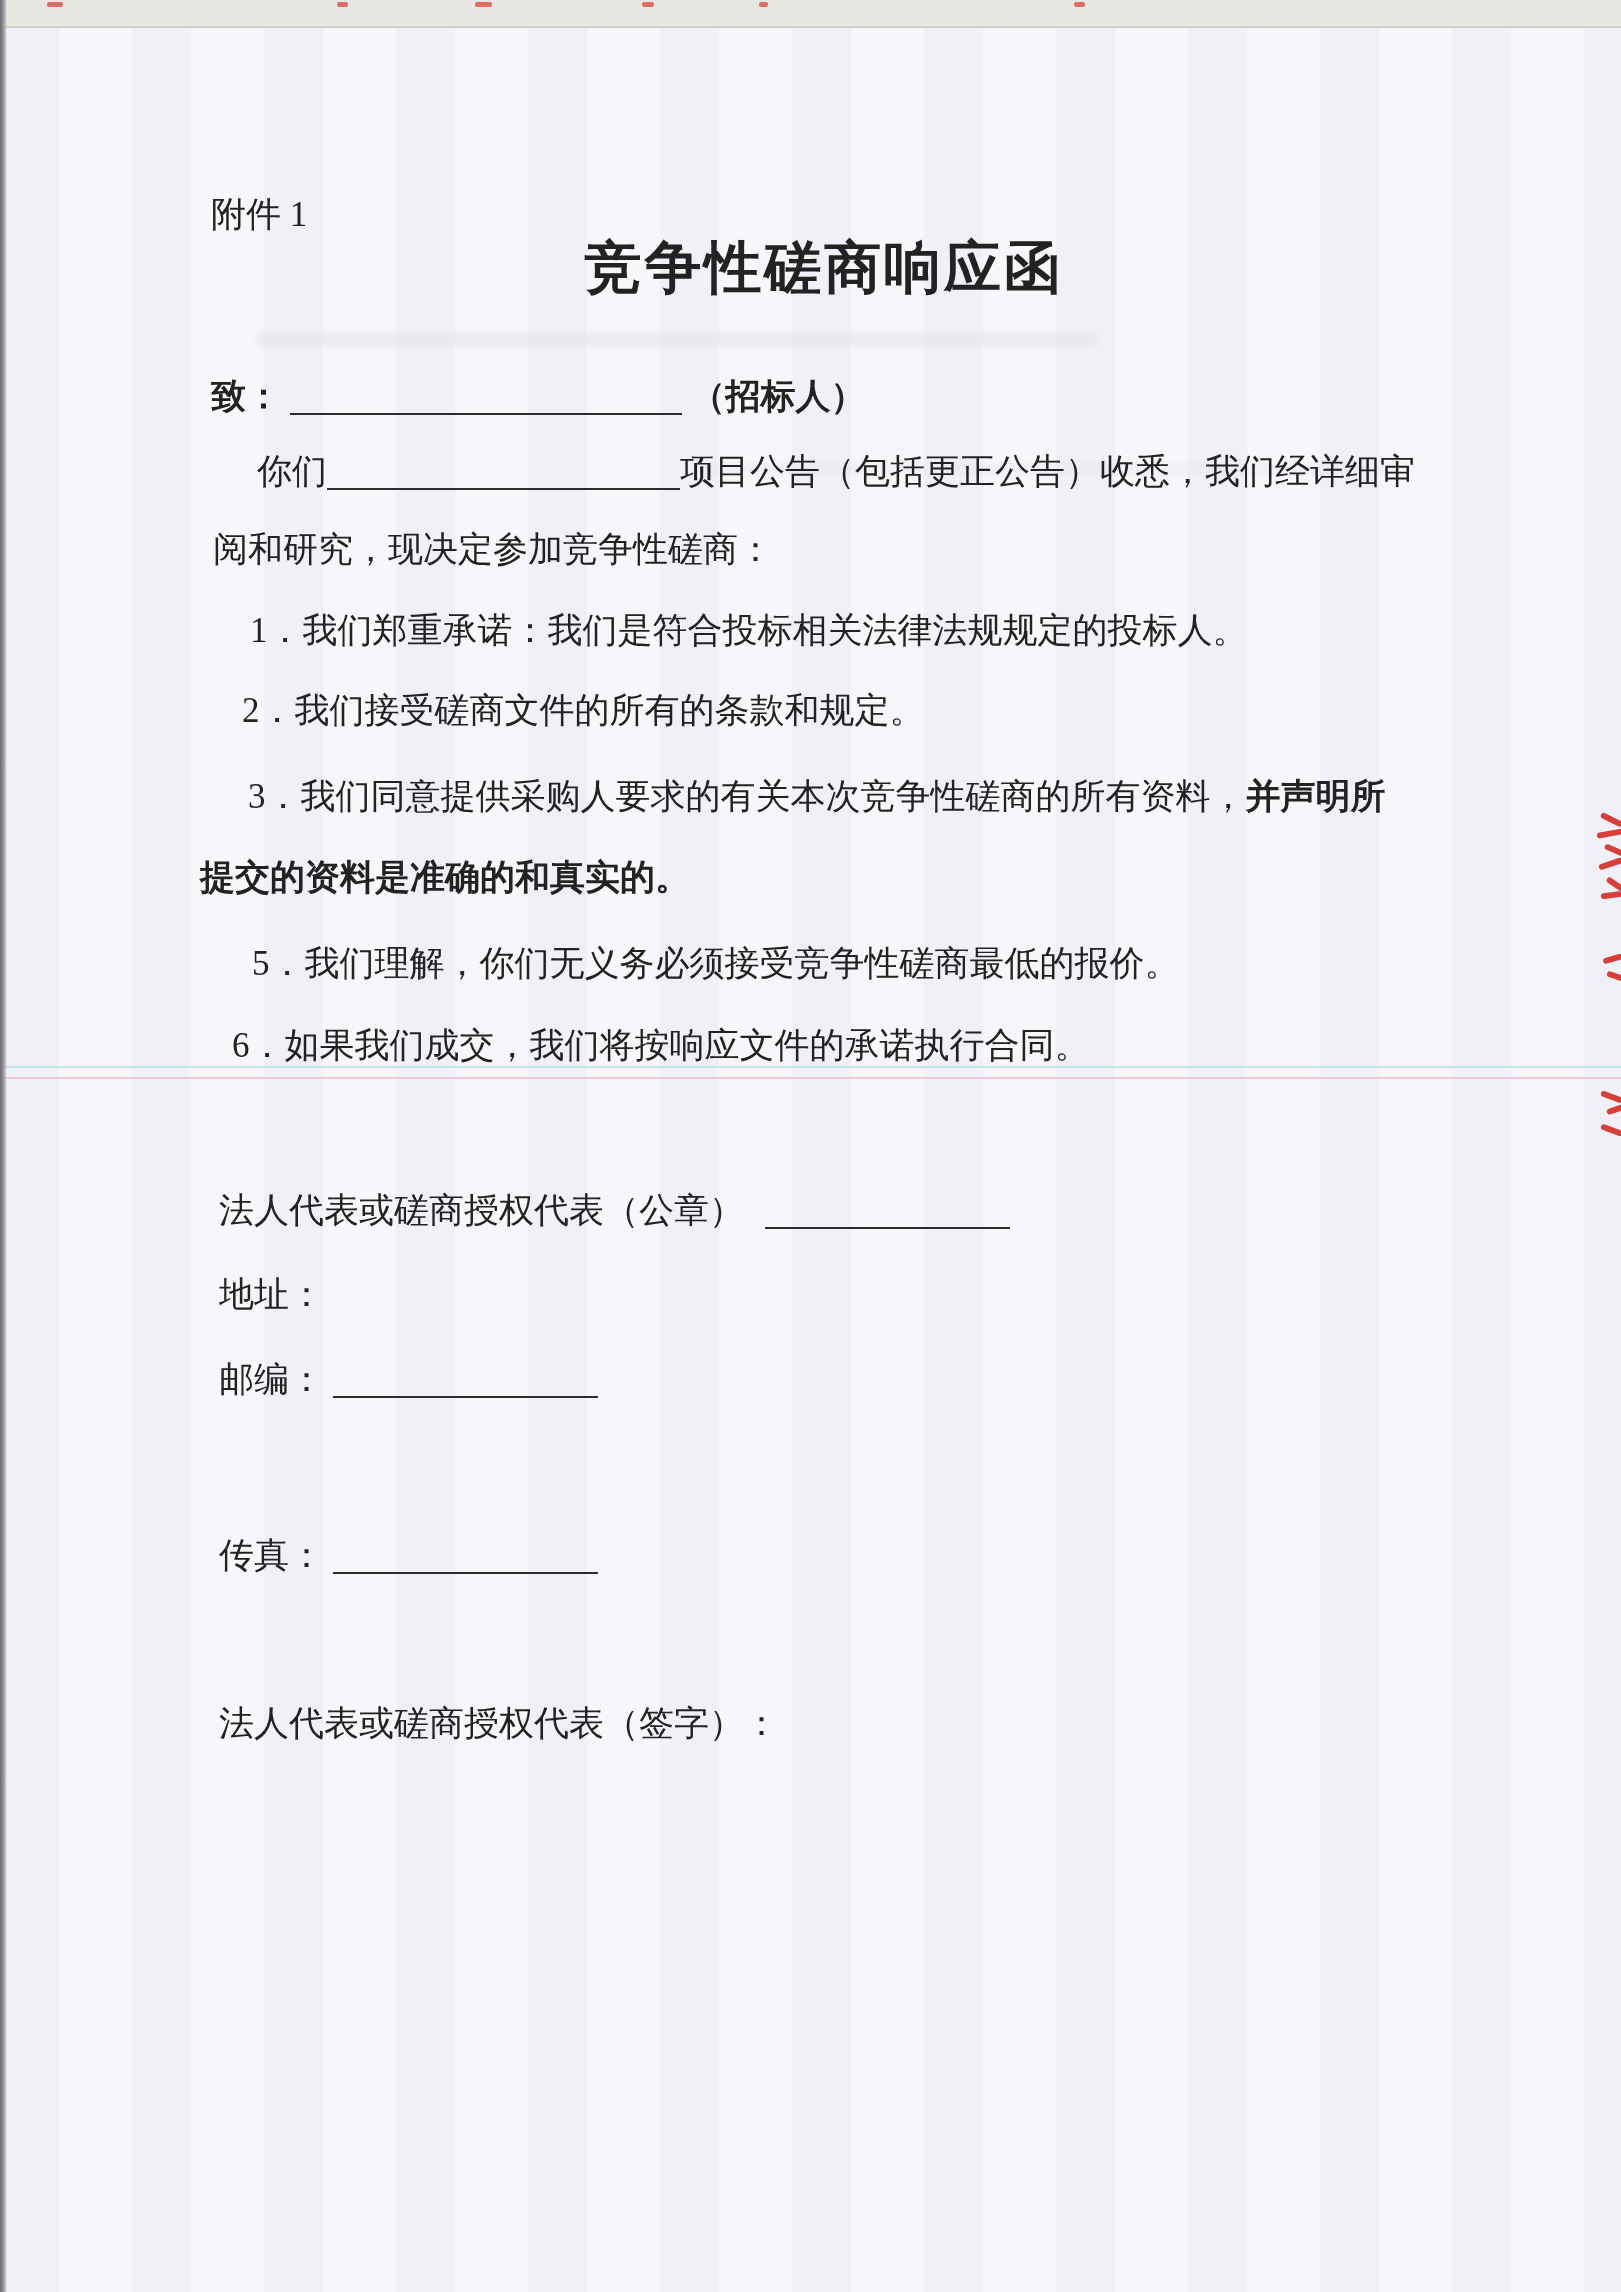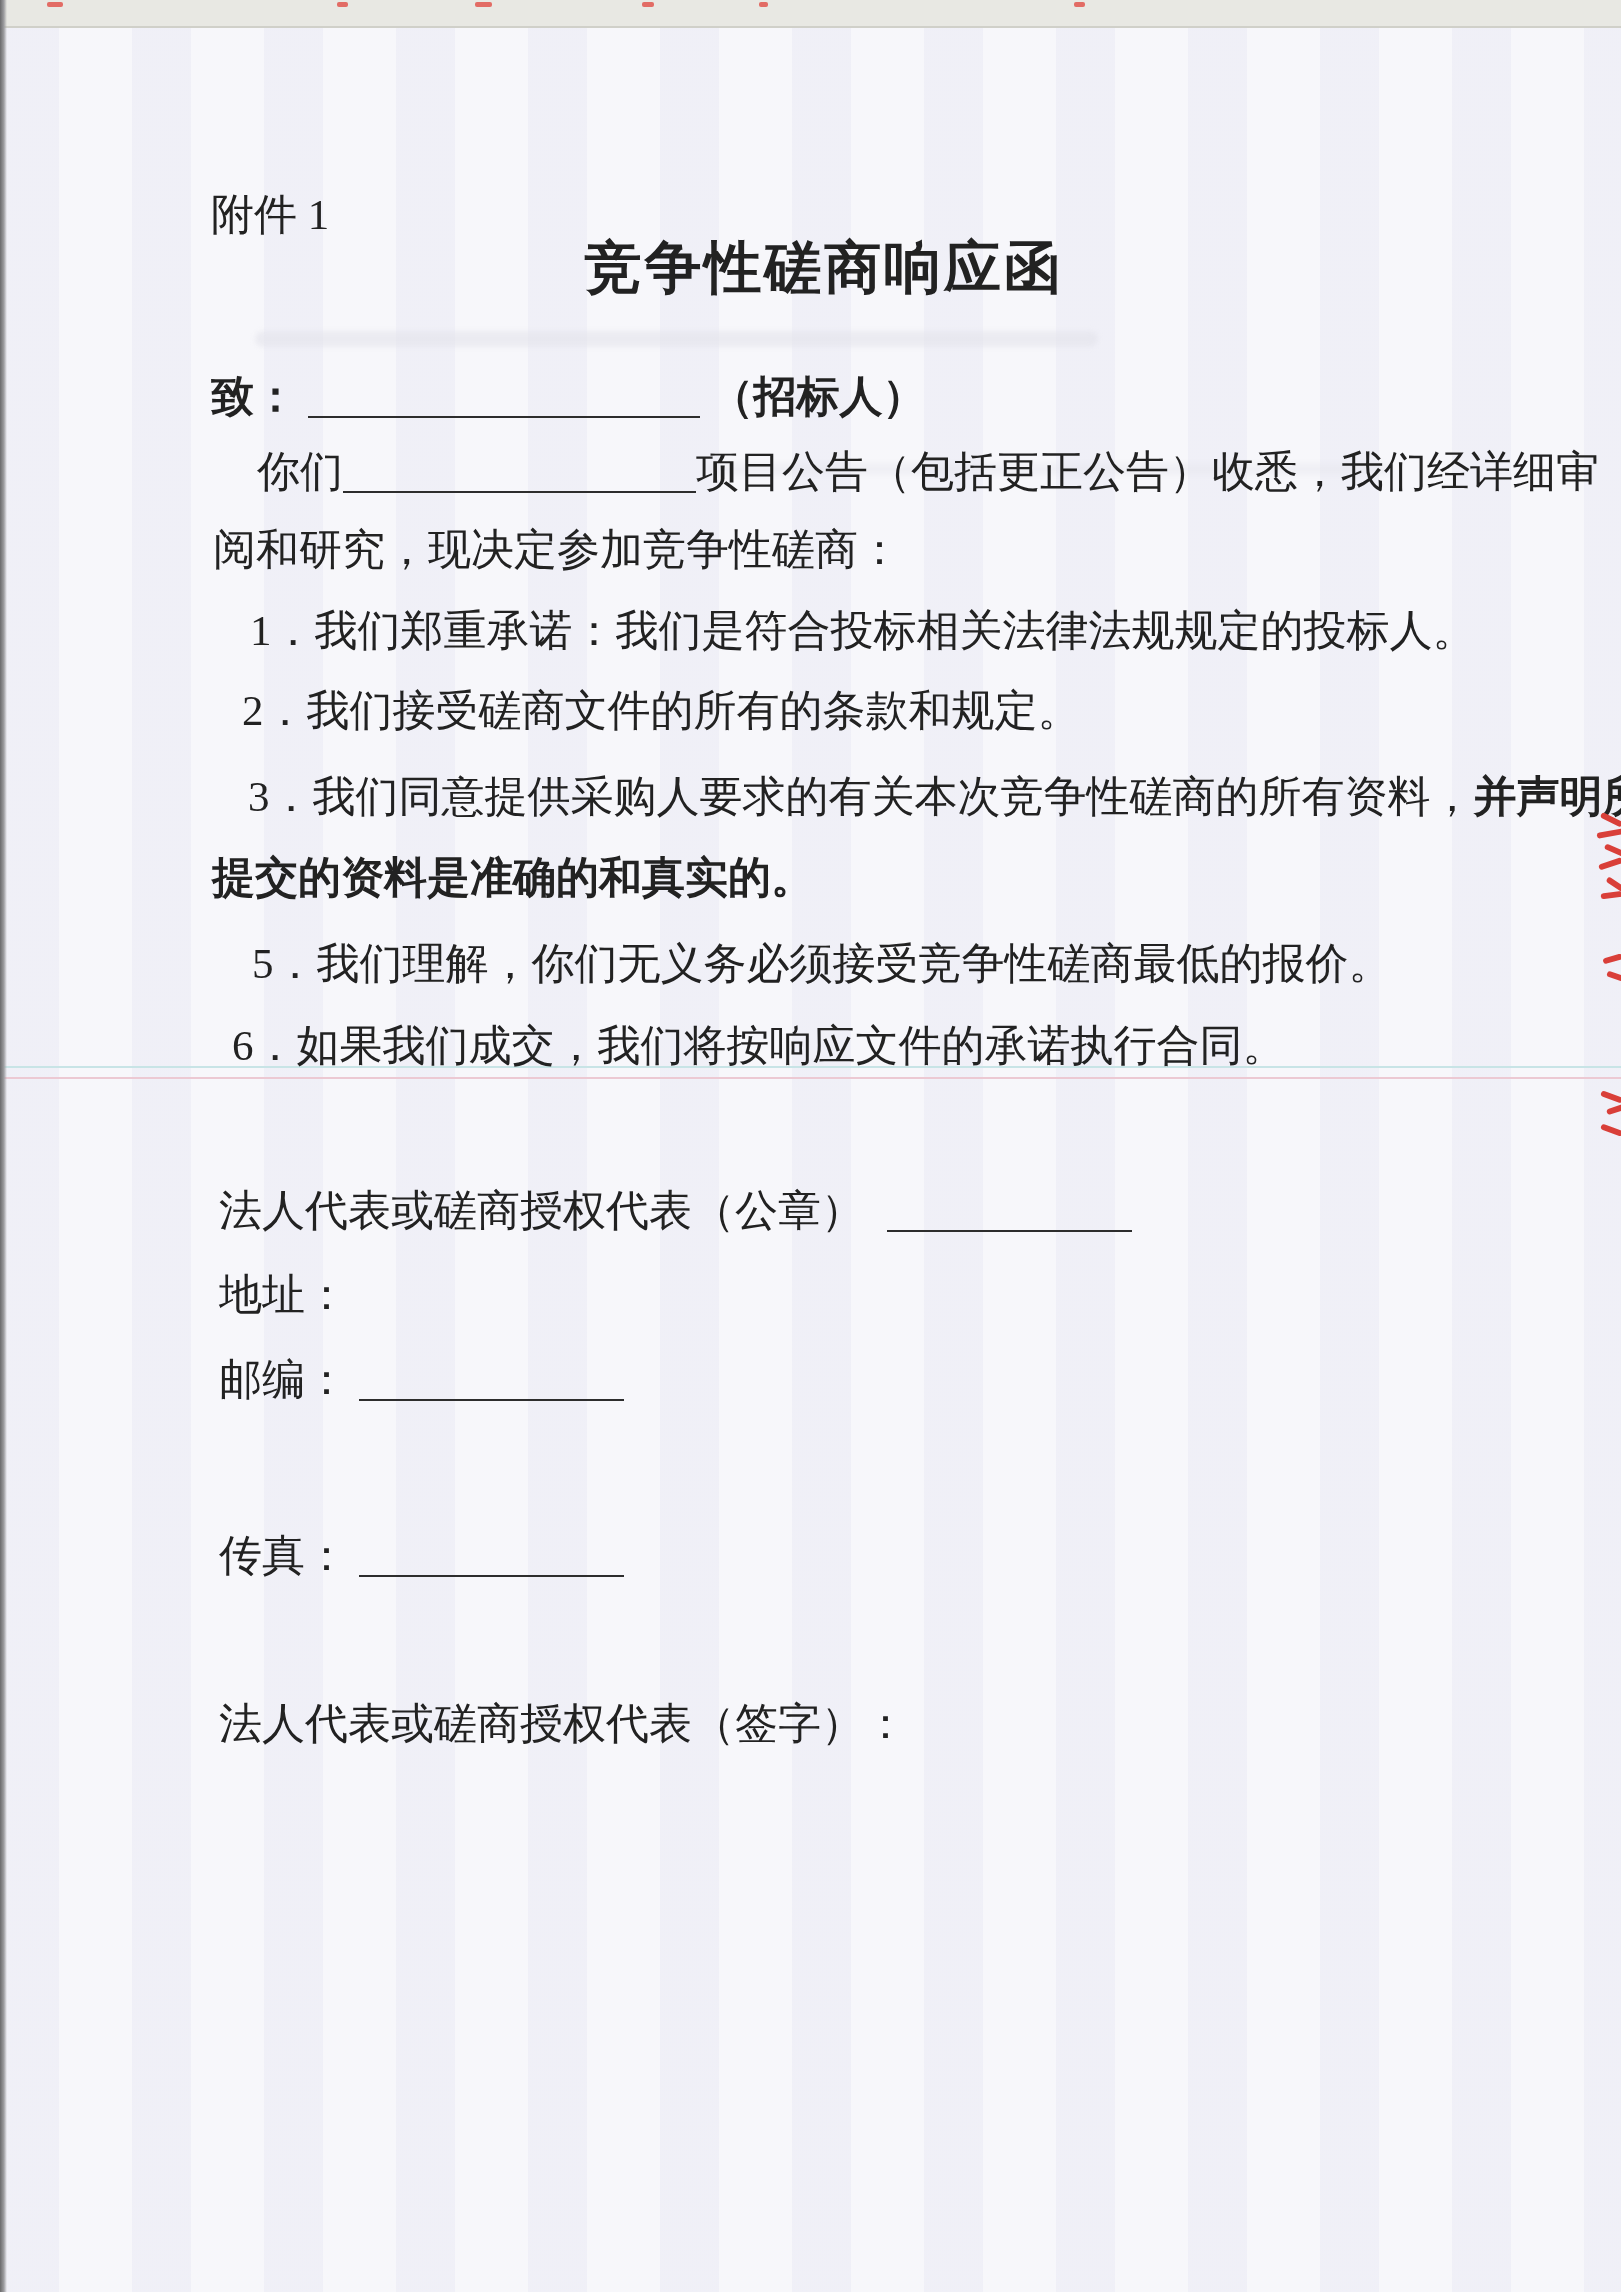--- a/index.html
+++ b/index.html
@@ -20,21 +20,21 @@
     background:#e8e8e3;border-bottom:2px solid #d0d0c9;z-index:3;}
   .leftedge{position:absolute;left:0;top:0;width:6.9px;height:2293px;z-index:4;
     background:linear-gradient(90deg,#6a6a6c 0,#9d9da0 55%,rgba(180,180,185,0) 100%);}
   .red-dash{position:absolute;top:2px;height:4.9px;background:#e0564f;border-radius:2px;z-index:5;opacity:.85;}
   .ghost{position:absolute;background:#e2e2ea;border-radius:7.8px;filter:blur(2.9px);opacity:.55;z-index:1;}
   .seam{position:absolute;left:0;width:1621px;height:2px;z-index:2;}
   .seam.cyan{background:#c8e4e6;}
   .seam.pink{background:#ecc9d3;}
   .stamp{position:absolute;z-index:5;}
 
-  .line{position:absolute;white-space:nowrap;font-size:43px;line-height:45px;z-index:2;}
+  .line{position:absolute;white-space:nowrap;font-size:35px;line-height:45px;z-index:2;}
   .b{font-weight:700;}
   .heiti{font-family:"Liberation Sans","DejaVu Sans",sans-serif;font-weight:700;}
   .title{font-size:57px;line-height:69px;letter-spacing:2.9px;text-align:center;
     left:0;width:1621px;transform:translateX(13.7px);}
   .blank{display:inline-block;height:0.55em;border-bottom:2.9px solid #2d2d2d;vertical-align:-6.9px;}
 </style>
 </head>
 <body>
 
 <div class="scan">
@@ -95,21 +95,21 @@
   <div class="line" style="left:213px;top:527px;">阅和研究，现决定参加竞争性磋商：</div>
 
   <div class="line" style="left:250px;top:608px;">1．我们郑重承诺：我们是符合投标相关法律法规规定的投标人。</div>
 
   <div class="line" style="left:242px;top:688px;">2．我们接受磋商文件的所有的条款和规定。</div>
 
   <div class="line" style="left:248px;top:774px;">
     <span>3．我们同意提供采购人要求的有关本次竞争性磋商的所有资料，</span><span class="b">并声明所</span>
   </div>
 
-  <div class="line b" style="left:212px;top:855px;">提交的资料是准确的和真实的。</div>
+  <div class="line b" style="left:200px;top:855px;">提交的资料是准确的和真实的。</div>
 
   <div class="line" style="left:252px;top:941px;">5．我们理解，你们无义务必须接受竞争性磋商最低的报价。</div>
 
   <div class="line" style="left:232px;top:1023px;">6．如果我们成交，我们将按响应文件的承诺执行合同。</div>
 
   <div class="line" style="left:219px;top:1188px;">
     <span>法人代表或磋商授权代表（公章）</span>
     <span class="blank" style="width:245px;margin-left:11.8px;"></span>
   </div>
 

